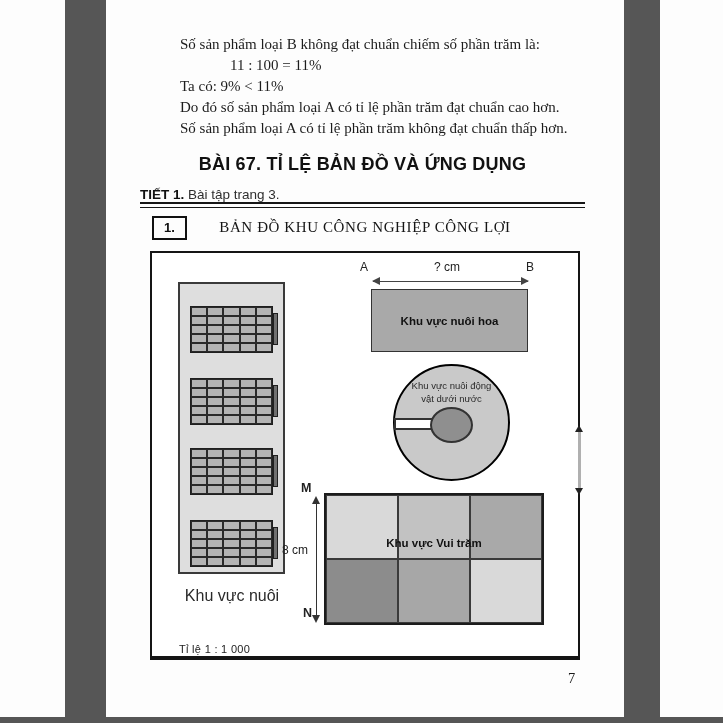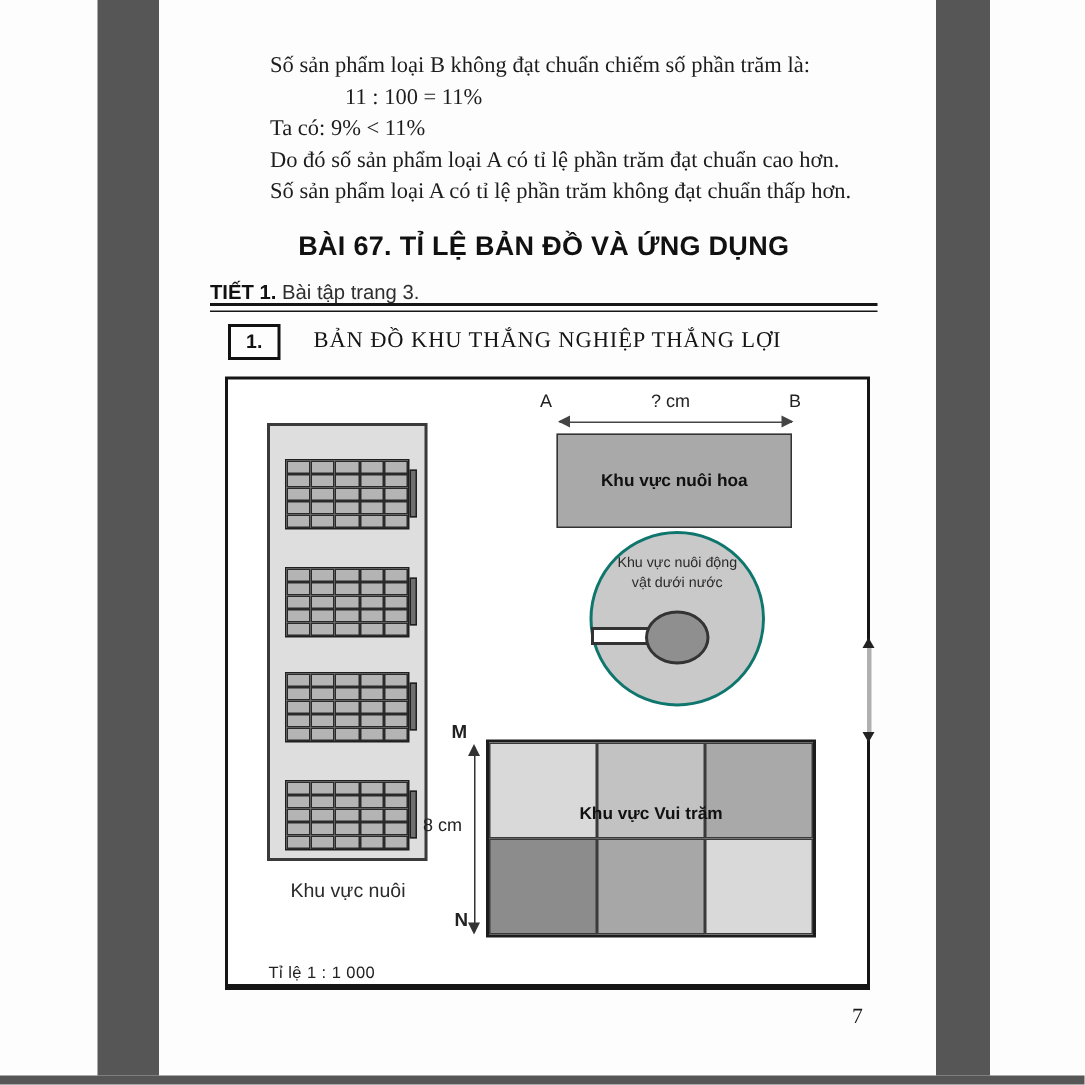--- a/index.html
+++ b/index.html
@@ -36,36 +36,36 @@
     border:2px solid #151515;border-bottom-width:4px;}
   .figure *{box-sizing:border-box;}
 
   
   .land-area{position:absolute;left:26px;top:29px;width:107px;height:292px;background:#dedede;border:2px solid #3a3a3a;}
   .land-block{position:absolute;left:10px;width:83px;height:47px;border:1.5px solid #1f1f1f;
     display:grid;grid-template-columns:repeat(5,1fr);grid-template-rows:repeat(5,1fr);}
   .land-cell{border:0.8px solid #2a2a2a;}
   .land-notch{position:absolute;right:-6px;top:6px;width:5px;height:32px;background:#6f6f6f;border:1px solid #1f1f1f;}
   .land-label{position:absolute;left:5px;top:332px;width:150px;text-align:center;
-    font-family:"Liberation Sans",sans-serif;font-size:13px;line-height:1.35;color:#2a2a2a;}
+    font-family:"Liberation Sans",sans-serif;font-size:16px;line-height:1.35;color:#2a2a2a;}
 
   
   .ab-row{position:absolute;left:208px;top:7px;width:174px;display:flex;justify-content:space-between;
     font-family:"Liberation Sans",sans-serif;font-size:12px;color:#222;}
   .ab-arrow{position:absolute;left:221px;top:28px;width:155px;height:0;border-top:1.5px solid #444;}
   .ab-arrow .tl,.ab-arrow .tr{position:absolute;width:0;height:0;top:-5px;}
   .ab-arrow .tl{left:-1px;border-top:4px solid transparent;border-bottom:4px solid transparent;border-right:8px solid #444;}
   .ab-arrow .tr{right:-1px;border-top:4px solid transparent;border-bottom:4px solid transparent;border-left:8px solid #444;}
   .flower-area{position:absolute;left:219px;top:36px;width:157px;height:63px;background:#a9a9a9;border:1.5px solid #333;
     display:flex;align-items:center;justify-content:center;}
   .flower-label{font-family:"Liberation Sans",sans-serif;font-weight:bold;font-size:11.5px;color:#111;}
 
   
-  .water-area{position:absolute;left:241px;top:101px;width:117px;height:117px;border-radius:50%;
-    background:#c9c9c9;border:2px solid #0f766e;}
+  .water-area{position:absolute;left:241px;top:111px;width:117px;height:117px;border-radius:50%;
+    background:#c9c9c9;border:2px solid #000000;}
   .water-label{position:absolute;left:0;top:13px;width:100%;text-align:center;
     font-family:"Liberation Sans",sans-serif;font-size:9.5px;line-height:1.4;color:#2a2a2a;}
   .water-bridge{position:absolute;left:242px;top:165px;width:60px;height:12px;background:#fff;border:2px solid #333;}
   .water-island{position:absolute;left:278px;top:154px;width:43px;height:36px;border-radius:50%;
     background:#8f8f8f;border:2px solid #333;}
 
   
   .edge-arrow{position:absolute;right:-3px;top:178px;width:3px;height:58px;background:#b0b0b0;}
   .edge-arrow .tt,.edge-arrow .tb{position:absolute;left:-3px;width:0;height:0;}
   .edge-arrow .tt{top:-6px;border-left:4.5px solid transparent;border-right:4.5px solid transparent;border-bottom:7px solid #222;}
@@ -104,21 +104,21 @@
   <div>Ta có: 9% &lt; 11%</div>
   <div>Do đó số sản phẩm loại A có tỉ lệ phần trăm đạt chuẩn cao hơn.</div>
   <div>Số sản phẩm loại A có tỉ lệ phần trăm không đạt chuẩn thấp hơn.</div>
 </div>
 
 <div class="lesson-heading">BÀI 67. TỈ LỆ BẢN ĐỒ VÀ ỨNG DỤNG</div>
 <div class="section-row"><b>TIẾT 1.</b><span> Bài tập trang 3.</span></div>
 <div class="double-rule"></div>
 
 <div class="exercise-box">1.</div>
-<div class="figure-title">BẢN ĐỒ KHU THẮNG NGHIỆP THẮNG LỢI</div>
+<div class="figure-title">BẢN ĐỒ KHU CÔNG NGHIỆP CÔNG LỢI</div>
 
 <div class="figure">
 
   <div class="land-area" style="background: rgb(222, 222, 222);">
       <div class="land-block" style="top: 22px;">
         <div class="land-cell" style="background: rgb(180, 180, 180);"></div>
         <div class="land-cell" style="background: rgb(180, 180, 180);"></div>
         <div class="land-cell" style="background: rgb(180, 180, 180);"></div>
         <div class="land-cell" style="background: rgb(180, 180, 180);"></div>
         <div class="land-cell" style="background: rgb(180, 180, 180);"></div>

